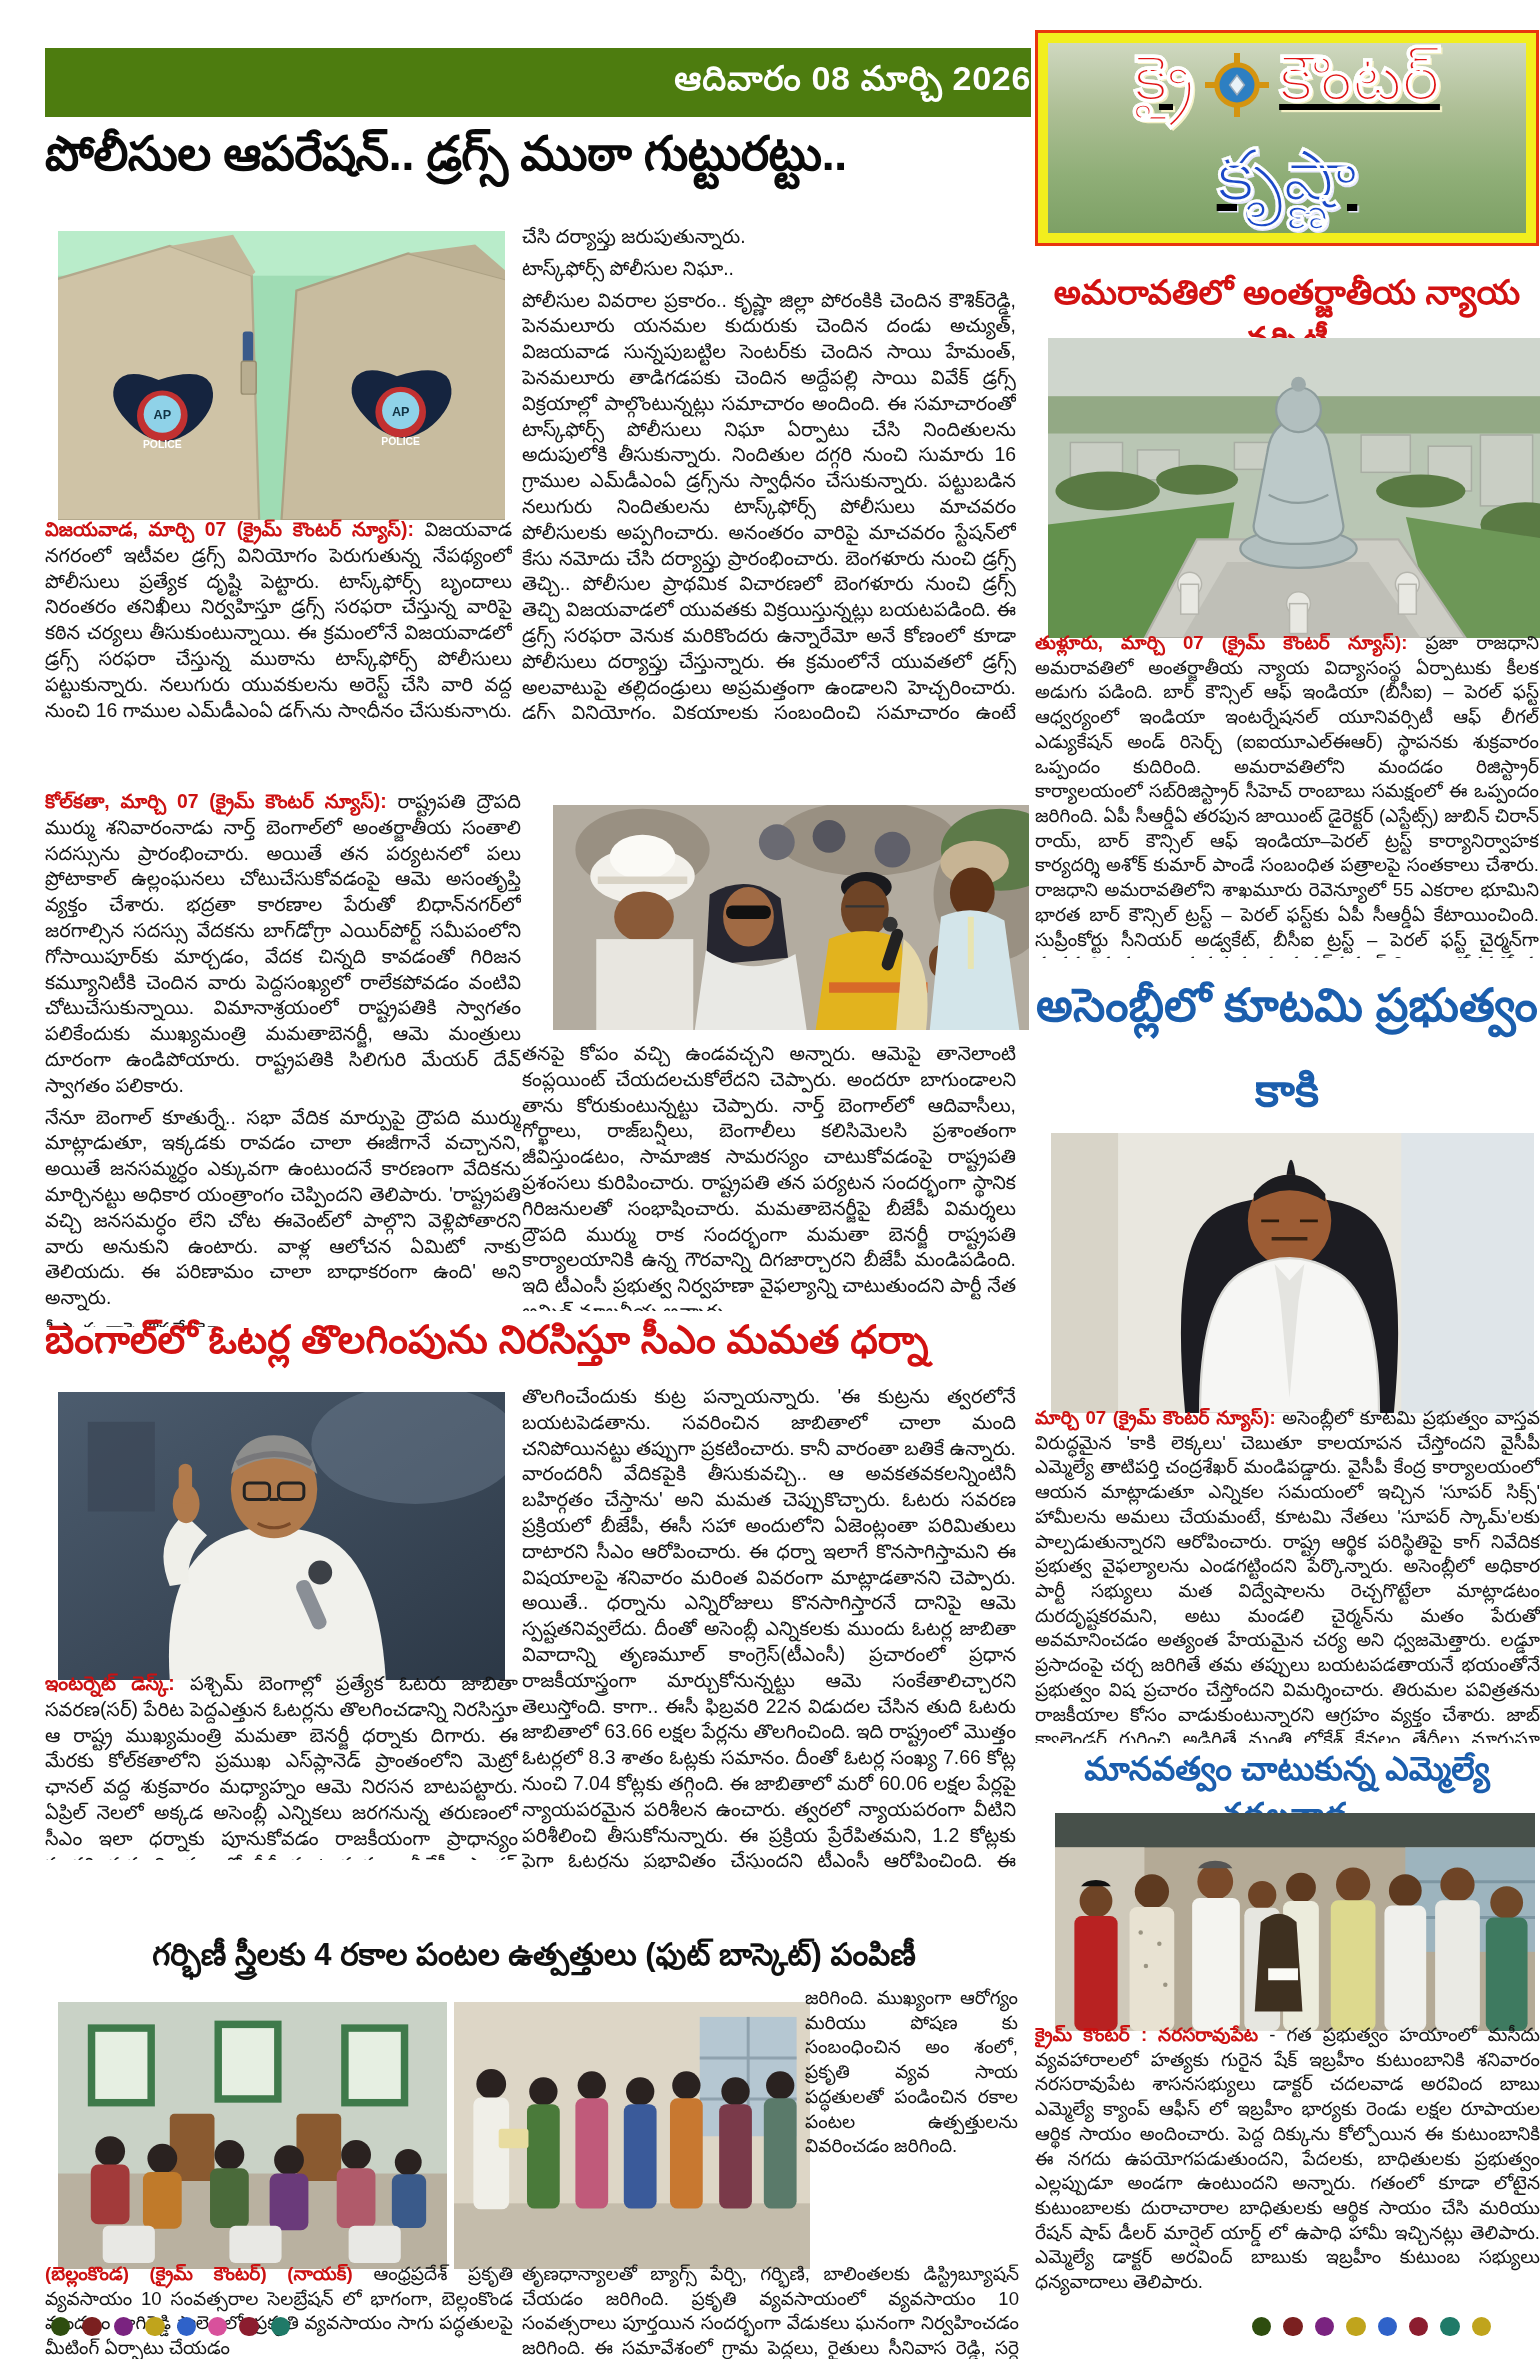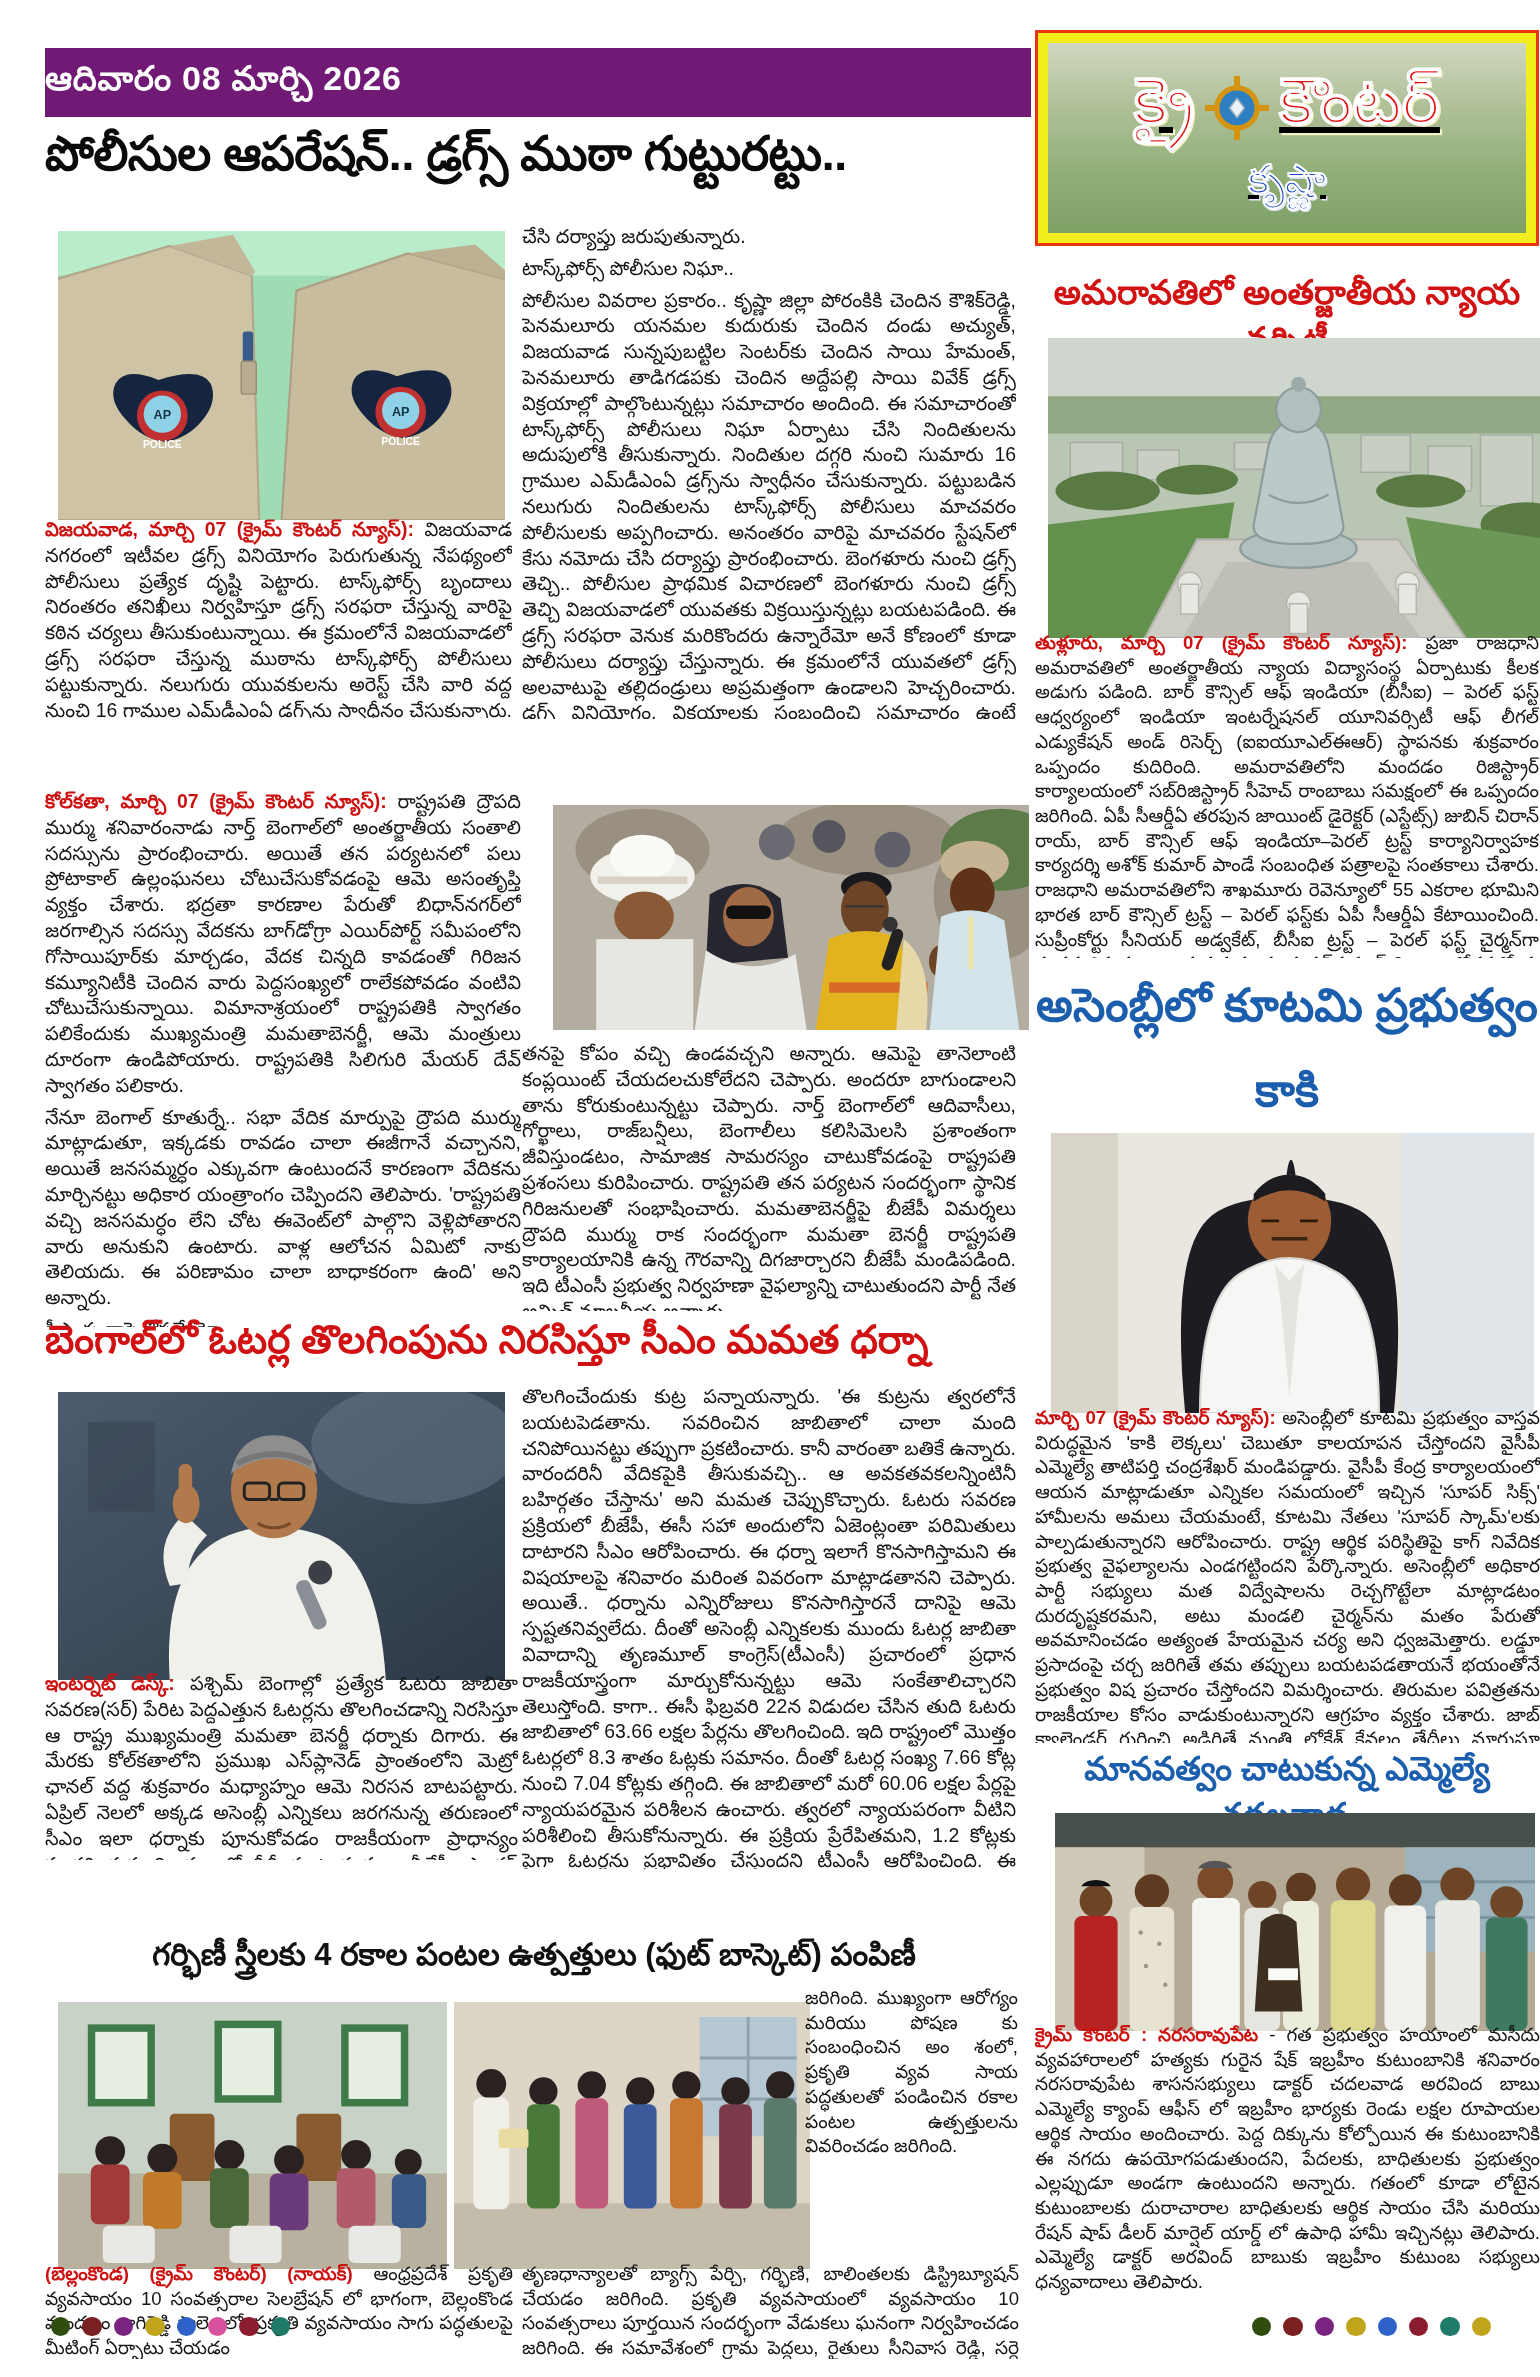--- a/index.html
+++ b/index.html
@@ -1,27 +1,27 @@
 <!DOCTYPE html>
 <html style="font-size:12px"><head>
 <meta charset="utf-8">
 <style>
   html,body{margin:0;padding:0;background:#777;}
   .page{position:relative;width:1541px;height:2377px;background:#ffffff;margin:0 auto;
         font-family:"Liberation Sans","DejaVu Sans",sans-serif;overflow:hidden;}
   .abs{position:absolute;}
   
-  .banner{background:#701a75;display:flex;align-items:center;justify-content:flex-start;}
+  .banner{background:#4d7c0f;display:flex;align-items:center;justify-content:flex-end;}
   .banner .date{color:#ffffff;font-size:34px;font-weight:bold;letter-spacing:0.7px;}
   .logo-box{background:#f2ee1e;border:3px solid #e8350e;box-sizing:border-box;padding:10.4px;}
   .logo-inner{position:relative;width:100%;height:100%;background:linear-gradient(180deg,#cfd8c0 0%,#aebf96 35%,#8fae77 70%,#7da065 100%);
               display:flex;flex-direction:column;align-items:center;justify-content:center;text-decoration:underline;}
   .logo-row{display:flex;align-items:center;gap:10.4px;}
   .logo-word{font-size:64px;font-weight:900;color:#e01313;-webkit-text-stroke:1.5px #ffffff;text-shadow:2.2px 2.2px 0 #f6f2c8;}
-  .logo-region{font-size:40px;font-weight:900;color:#1b49c8;-webkit-text-stroke:0.7px #ffffff;text-shadow:1.5px 1.5px 0 #e8e8ff;margin-top:3px;}
+  .logo-region{font-size:72px;font-weight:900;color:#1b49c8;-webkit-text-stroke:0.7px #ffffff;text-shadow:1.5px 1.5px 0 #e8e8ff;margin-top:3px;}
   
   .headline-main{font-size:48px;font-weight:900;color:#0a0a0a;line-height:1.1;letter-spacing:-0.7px;}
   .headline-red{color:#d21212;font-weight:900;}
   .headline-blue{color:#1b5ead;font-weight:900;}
   .centered{text-align:center;}
   
   .body-text{font-size:19.4px;line-height:1.33;color:#141414;text-align:justify;overflow:hidden;}
   .body-text p{margin:0 0 6px 0;}
   .small{font-size:18.6px;}
   .dateline{color:#cc1111;font-weight:bold;}

